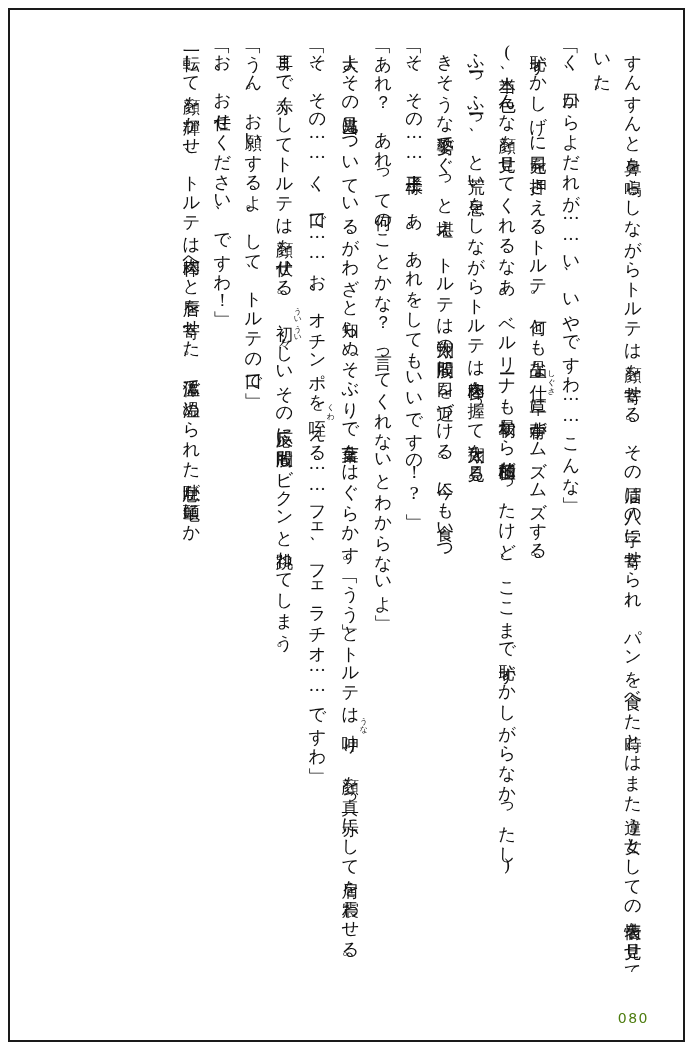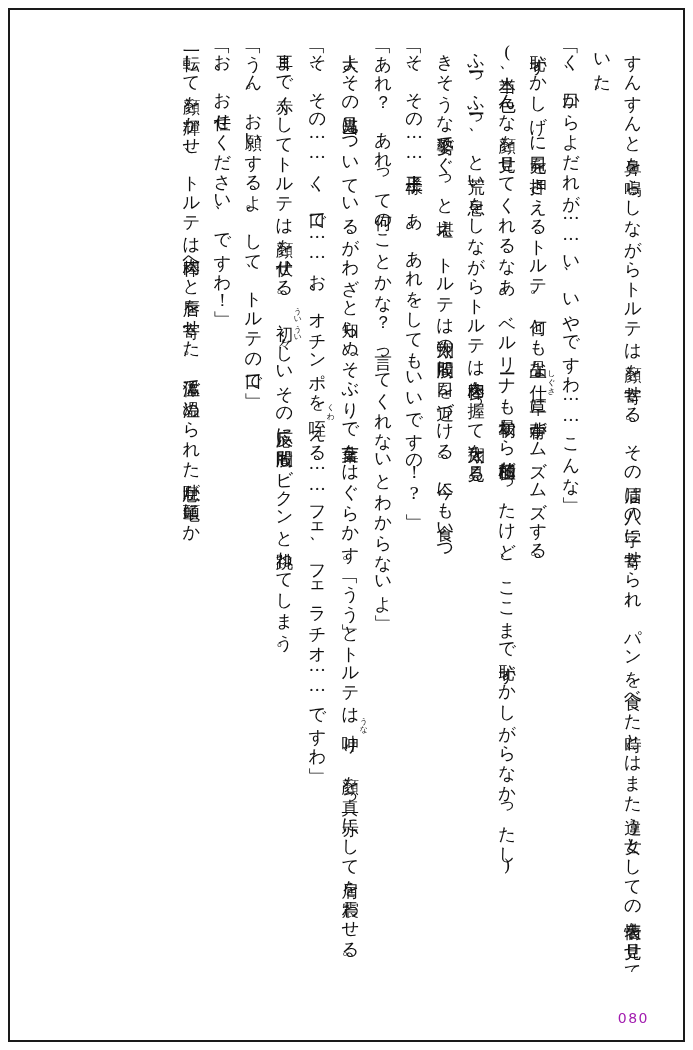--- a/index.html
+++ b/index.html
@@ -59,21 +59,21 @@
     line-height: 1;
   }
   .folio {
     position: absolute;
     left: 0;
     right: 44px;
     bottom: 24px;
     text-align: right;
     font-size: 14px;
     letter-spacing: 1.5px;
-    color: #a21caf;
+    color: #4d7c0f;
     font-family: "DejaVu Sans", "Liberation Sans", sans-serif;
   }
 </style>
 </head>
 <body>
 
 <div class="page">
   <div class="page-frame"></div>
 
   <div class="text-block">

